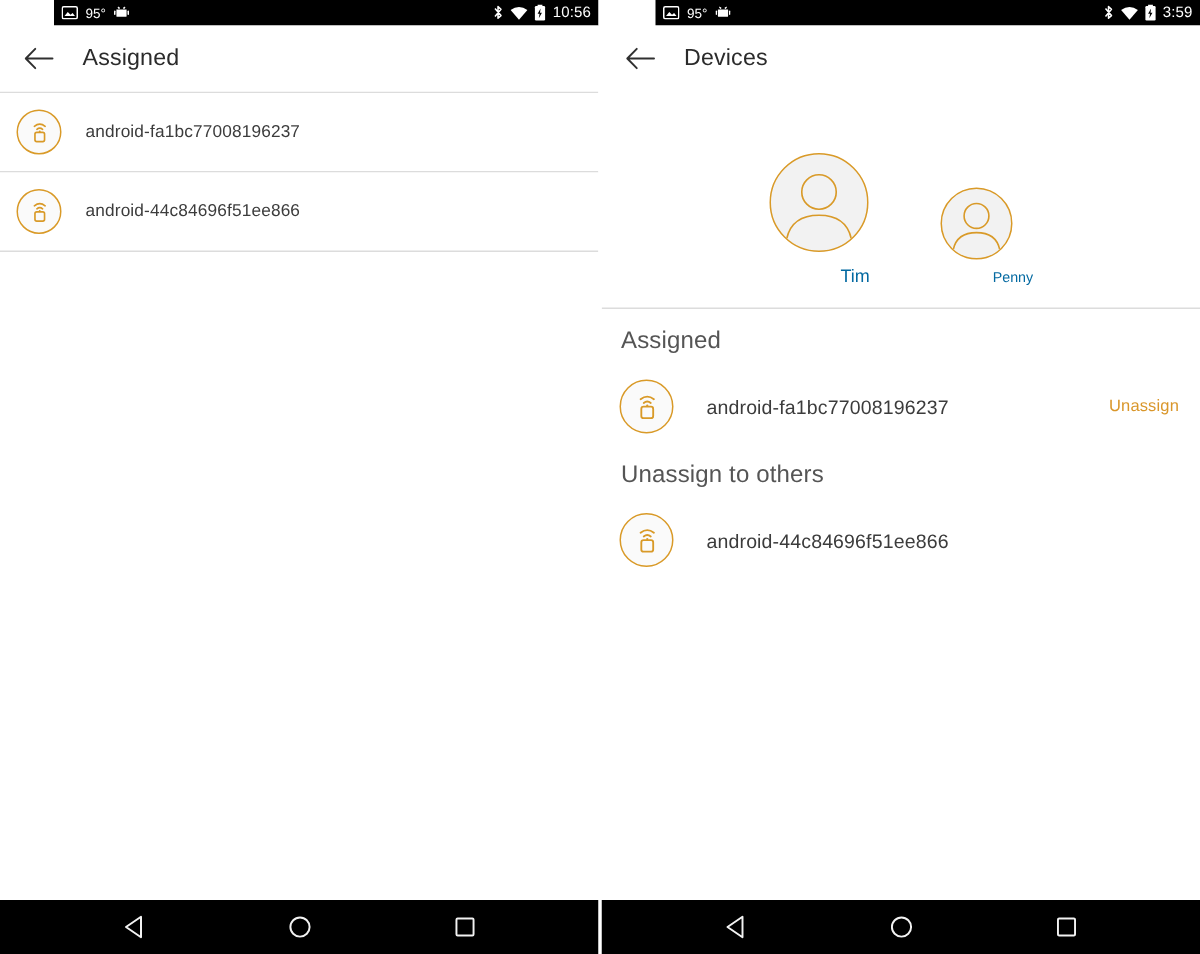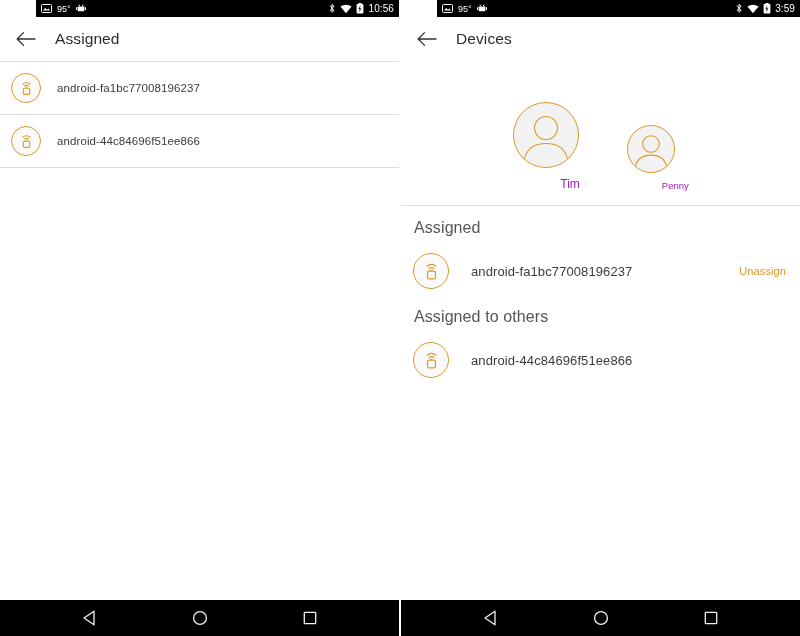--- a/index.html
+++ b/index.html
@@ -108,21 +108,21 @@
   .person { display: flex; flex-direction: column; align-items: center; cursor: pointer; }
   .avatar {
     border: 1px solid #d99a28;
     border-radius: 50%;
     background: #f2f2f2;
     display: flex; align-items: center; justify-content: center;
     overflow: hidden;
   }
   .avatar.selected { width: 66px; height: 66px; }
   .avatar.unselected { width: 48px; height: 48px; }
-  .person-name { margin-top: 9px; color: #a21caf; margin-left: 48px; }
+  .person-name { margin-top: 9px; color: #0369a1; margin-left: 48px; }
   .person.selected .person-name { font-size: 12px; }
   .person.unselected .person-name { font-size: 9.5px; margin-top: 7px; }
 
   .section-head {
     padding: 13px 0 10px 13px;
     font-size: 16px;
     color: #555555;
     letter-spacing: 0.1px;
   }
   .assign-row {
@@ -356,21 +356,21 @@
             <path d="M6.6 6.2 Q8.5 4.6 10.4 6.2" fill="none" stroke="#d99a28" stroke-width="1" stroke-linecap="round"></path>
             <path d="M4.9 4.2 Q8.5 1.3 12.1 4.2" fill="none" stroke="#d99a28" stroke-width="1" stroke-linecap="round"></path>
             <circle cx="8.5" cy="7.6" r="0.6" fill="#d99a28"></circle>
           </svg>
         </span>
         <span class="dev-label lg">android-fa1bc77008196237</span>
         <span class="spacer"></span>
         <span class="unassign-btn">Unassign</span>
       </div>
 
-      <div class="section-head">Assigned to others</div>
+      <div class="section-head">Unassign to others</div>
 
       <div class="assign-row">
         <span class="dev-icon big">
           <svg width="21" height="21" viewBox="0 0 17 17">
             <rect x="5.3" y="8.2" width="6.4" height="6.2" rx="1.2" fill="none" stroke="#d99a28" stroke-width="1"></rect>
             <path d="M6.6 6.2 Q8.5 4.6 10.4 6.2" fill="none" stroke="#d99a28" stroke-width="1" stroke-linecap="round"></path>
             <path d="M4.9 4.2 Q8.5 1.3 12.1 4.2" fill="none" stroke="#d99a28" stroke-width="1" stroke-linecap="round"></path>
             <circle cx="8.5" cy="7.6" r="0.6" fill="#d99a28"></circle>
           </svg>
         </span>

